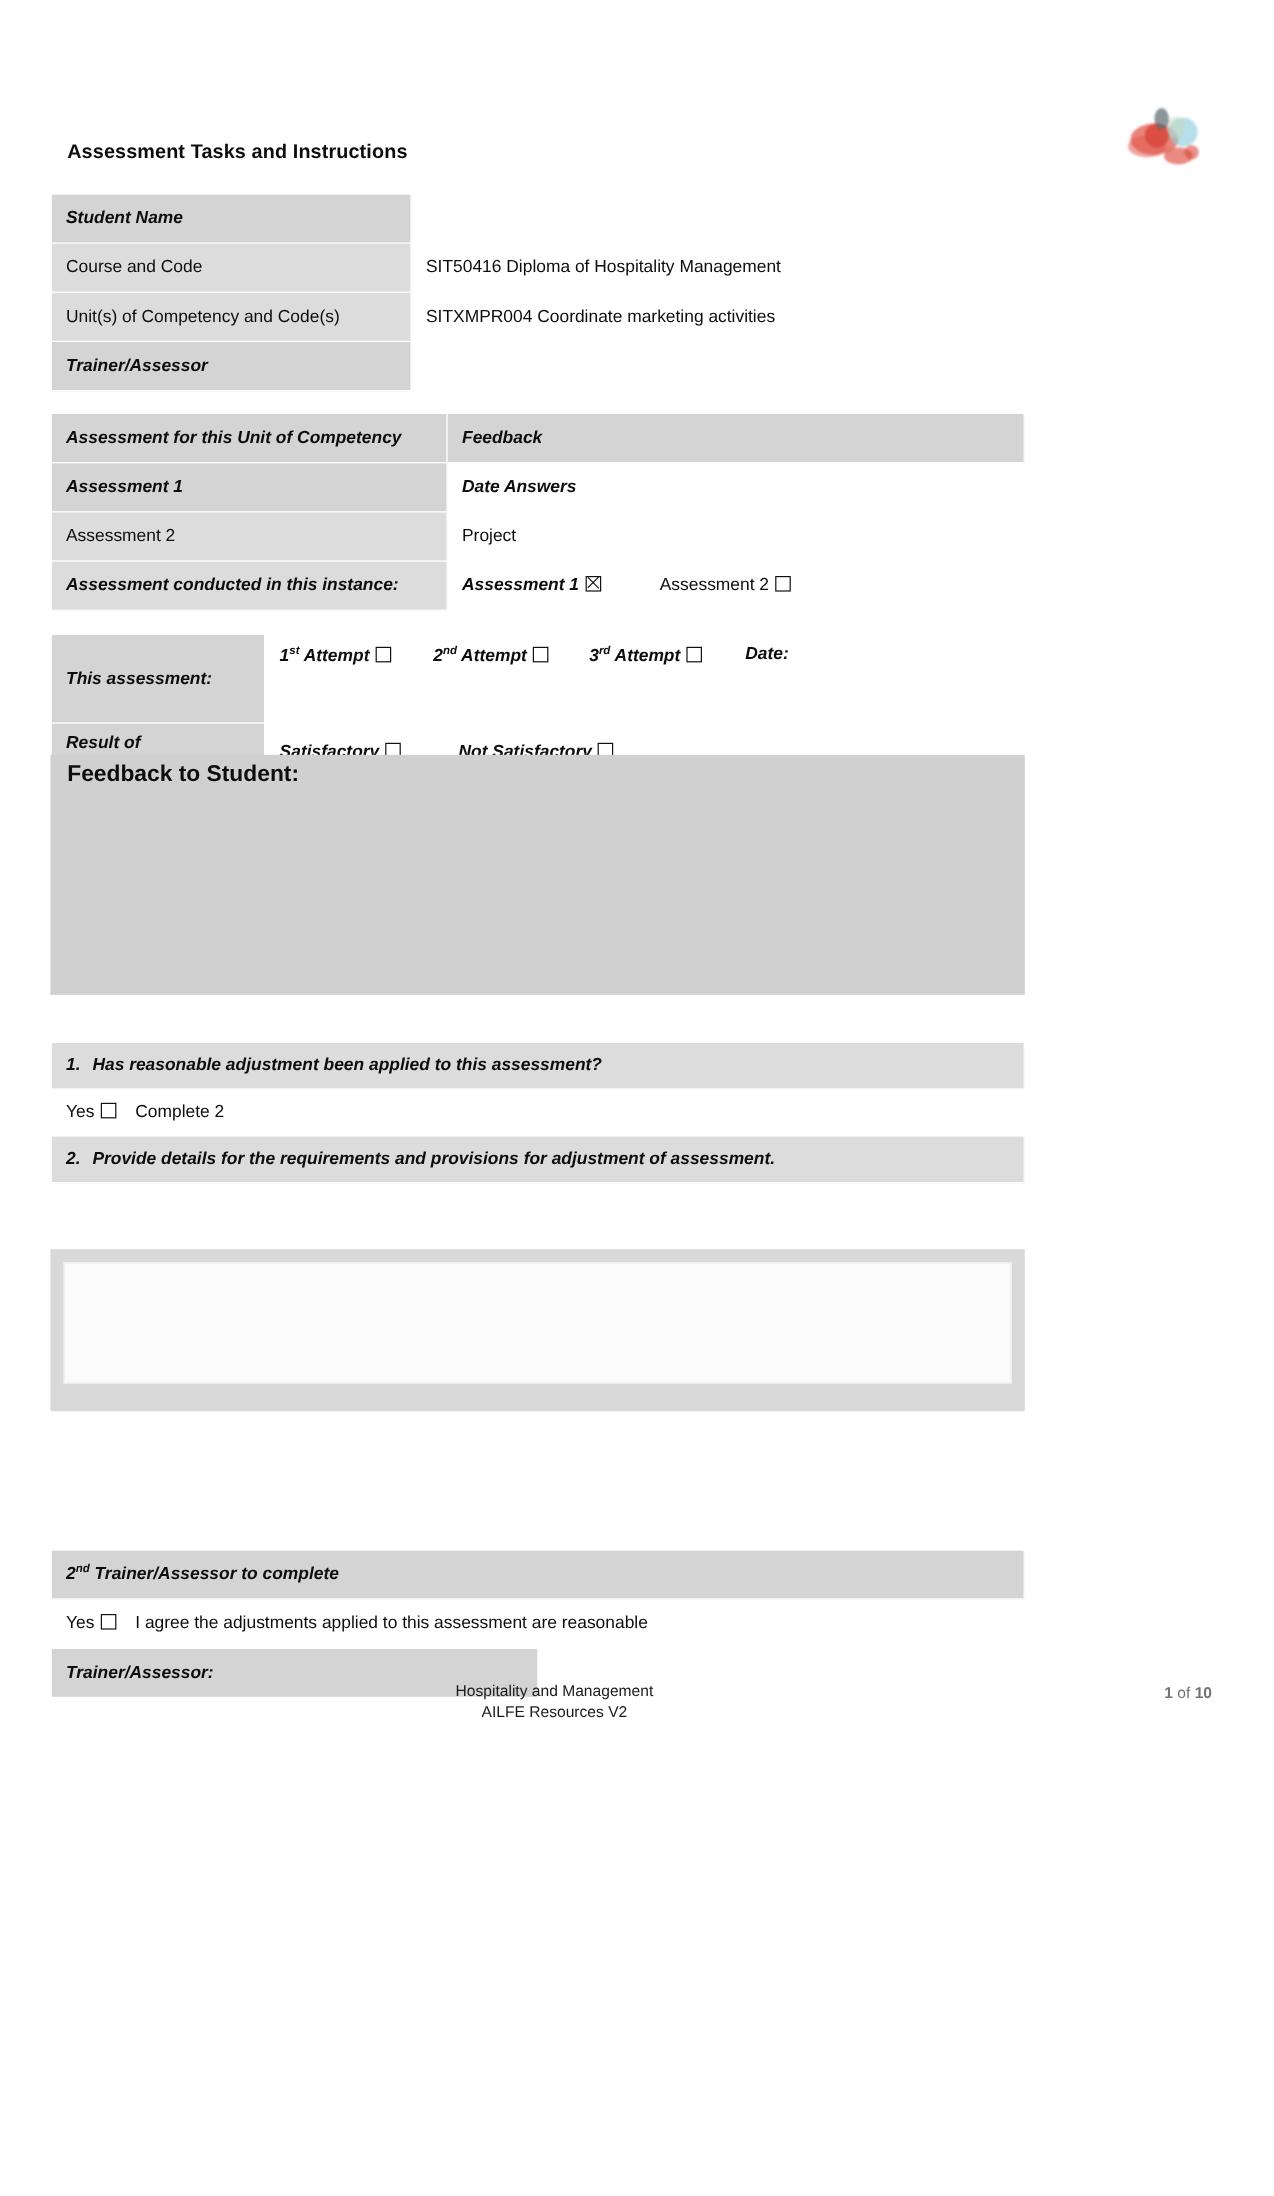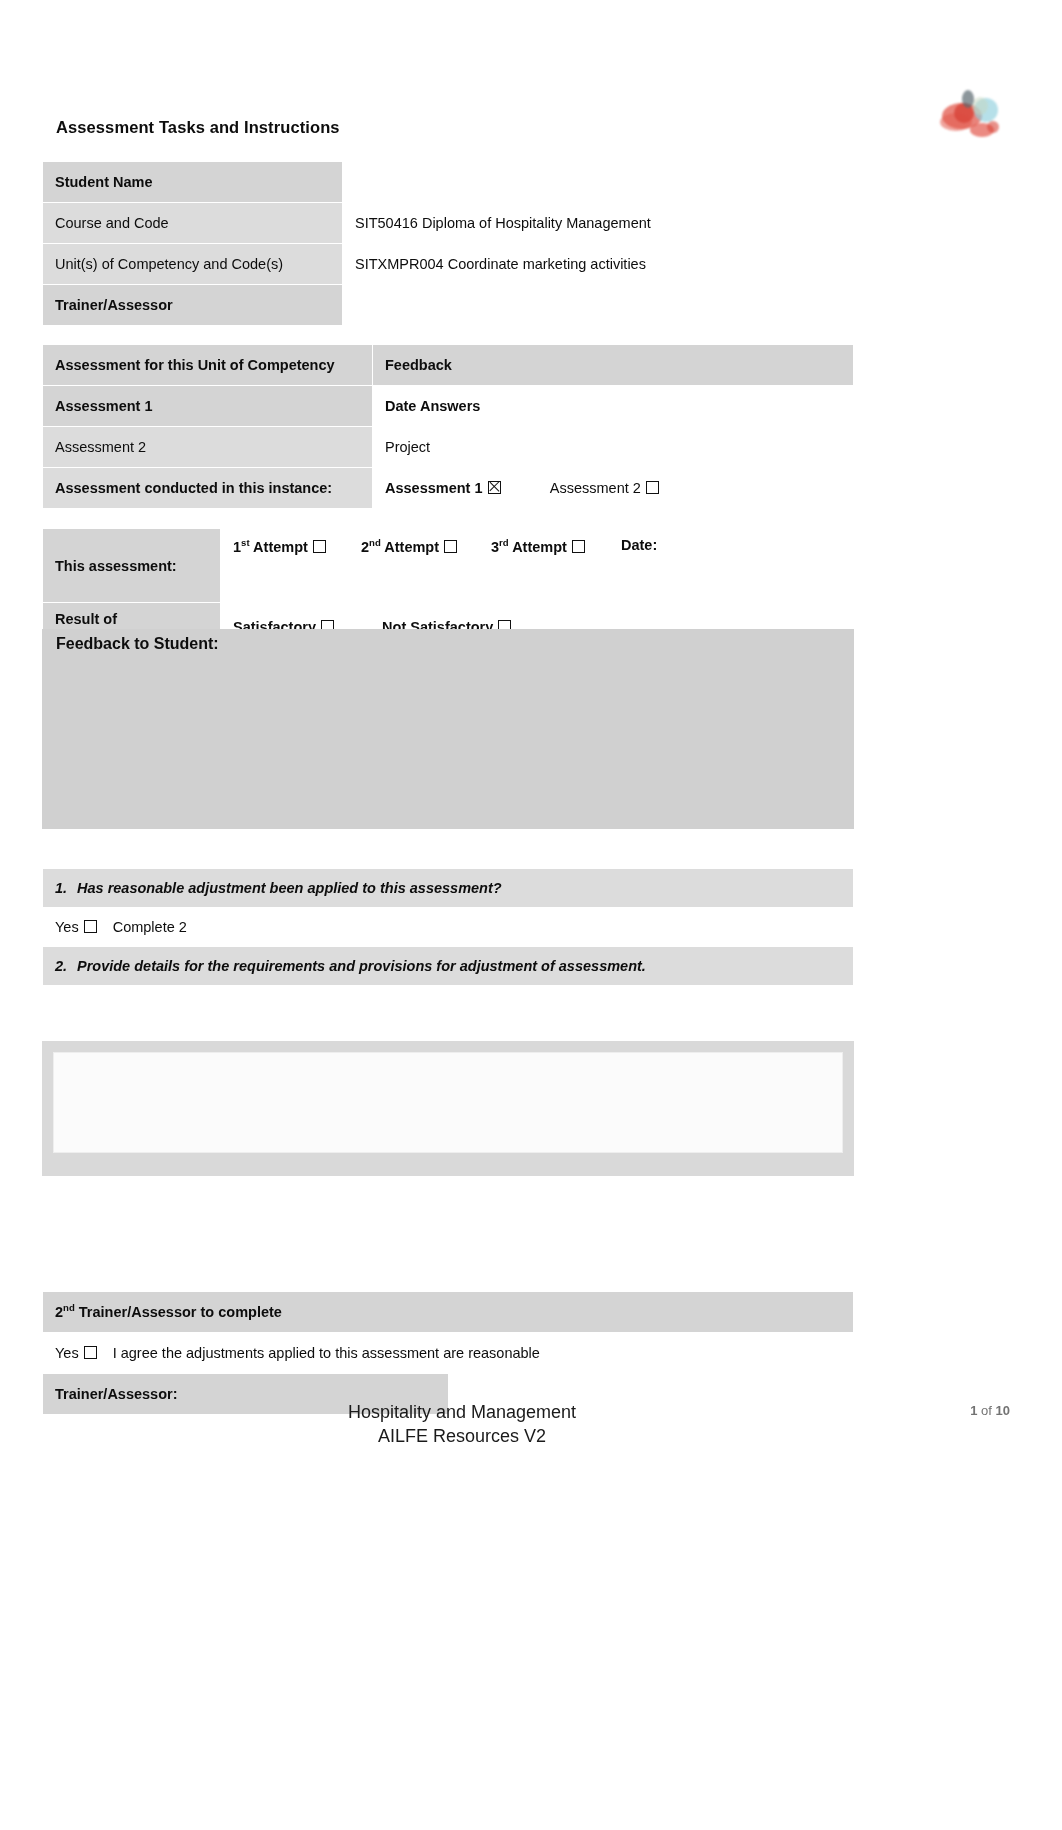--- a/index.html
+++ b/index.html
@@ -52,21 +52,21 @@
   }
   .tbl td {
     padding: 8px 12px;
     vertical-align: middle;
     border: 1px solid #ffffff;
     background: #f4f4f4;
   }
   .shade   { background: #d4d4d4 !important; }
   .shade-l { background: #dcdcdc !important; }
   .white   { background: #ffffff !important; }
-  .b { font-weight: bold; }
+  .b { font-weight: bold; font-style: italic; }
   .i { font-style: italic; }
 
   
   #t1 { left: 42px; top: 113px; width: 706px; }
   #t1 td { height: 24px; }
   #t1 .lcol { width: 275px; }
 
   
   #t2 { left: 42px; top: 296px; width: 812px; }
   #t2 td { height: 24px; }
@@ -103,21 +103,21 @@
     top: 581px;
     width: 812px;
     height: 200px;
     background: #d0d0d0;
     box-sizing: border-box;
   }
   .feedback-label {
     position: absolute;
     left: 56px;
     top: 587px;
-    font-size: 16px;
+    font-size: 19px;
     font-weight: bold;
   }
 
   
   #t4 { left: 42px; top: 820px; width: 812px; }
   #t4 td { height: 22px; }
   .ra-blank {
     position: absolute;
     left: 42px;
     top: 993px;
@@ -140,21 +140,21 @@
   #t5 td { height: 24px; }
   #t5 .lcol { width: 305px; }
 
   
   .footer {
     position: absolute;
     left: 0;
     top: 1352px;
     width: 924px;
     text-align: center;
-    font-size: 18px;
+    font-size: 13px;
     line-height: 1.35;
     color: #1a1a1a;
   }
   .footer-page {
     position: absolute;
     right: 52px;
     top: 1355px;
     font-size: 13px;
     color: #737373;
   }

